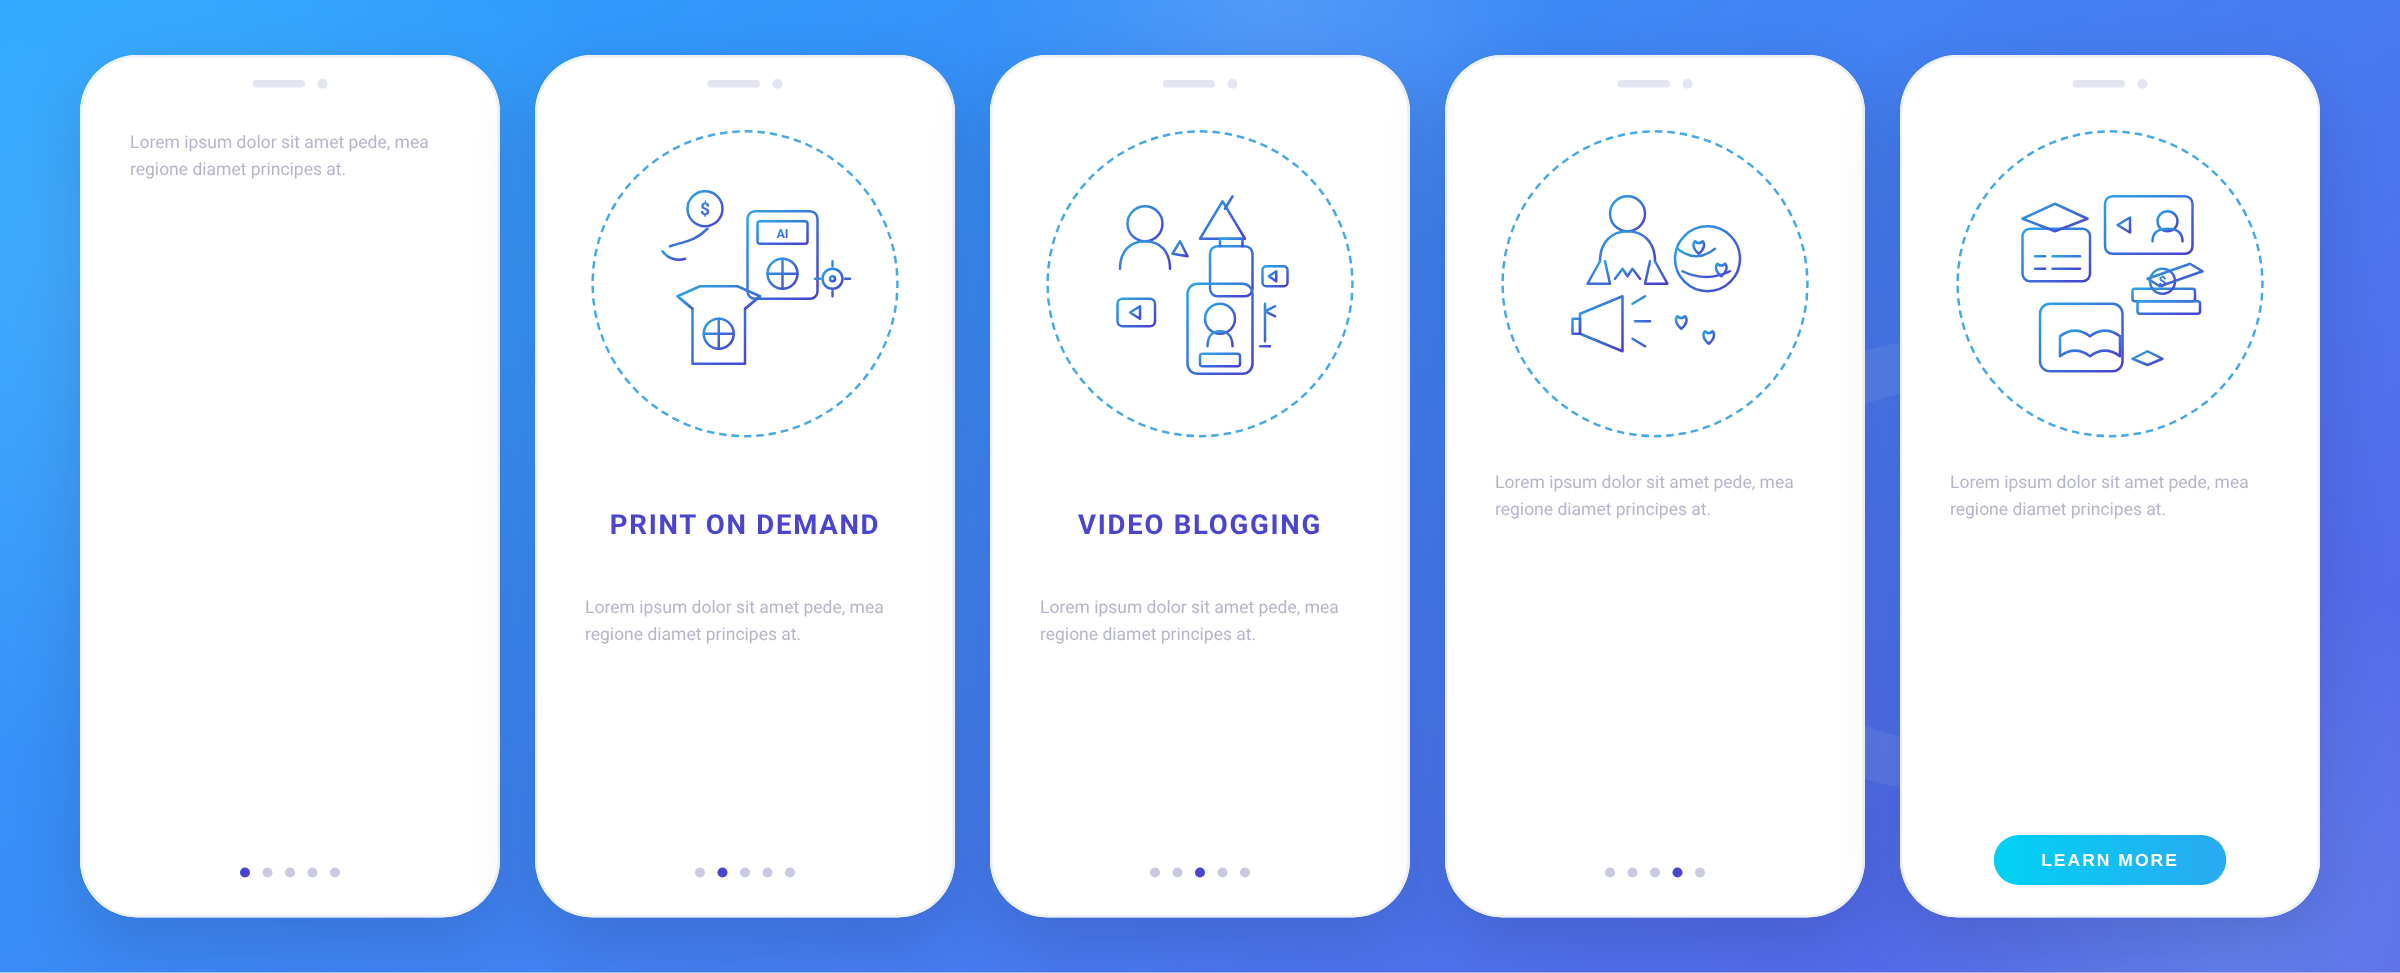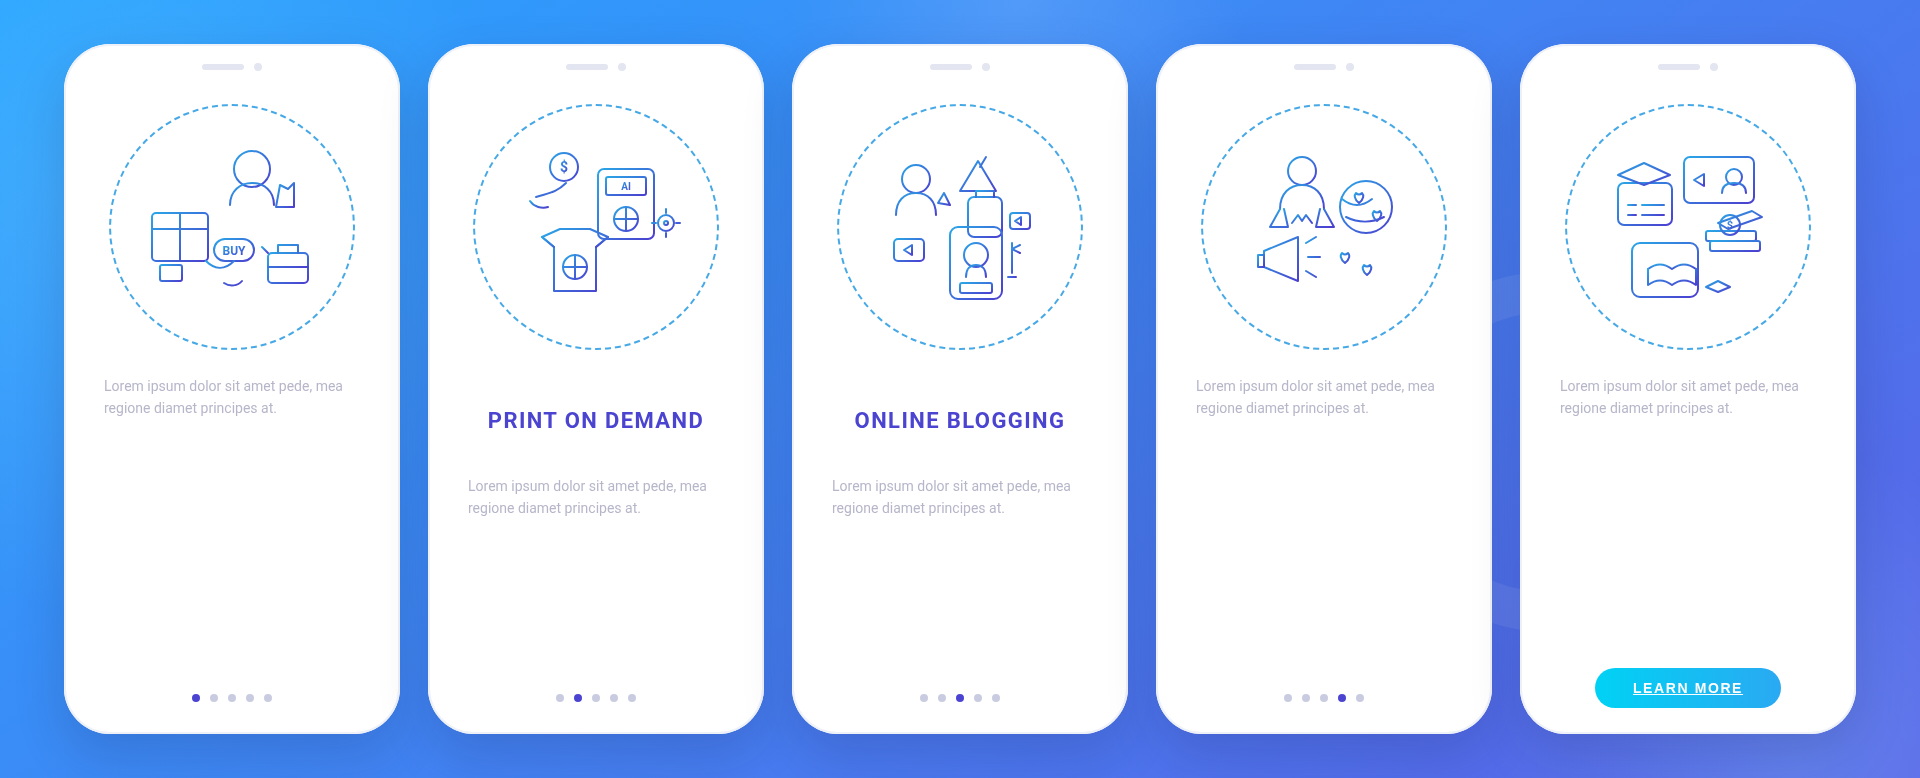--- a/index.html
+++ b/index.html
@@ -104,21 +104,20 @@
   .learn-btn{
     background:linear-gradient(90deg,#00d2f4 0%,#2aa9f2 100%);
     color:#fff;
     border:none;
     border-radius:22px;
     padding:12px 38px;
     font-size:14px;
     font-weight:600;
     letter-spacing:1.6px;
     cursor:pointer;
-    text-decoration:underline;
   }
 
   
   .line{fill:none;stroke:url(#grad);stroke-width:2;stroke-linecap:round;stroke-linejoin:round;}
 </style>
 </head>
 <body>
 
 <svg width="0" height="0" style="position:absolute">
   <defs>
@@ -131,40 +130,20 @@
 
 <div class="blob blob1"></div>
 <div class="blob blob2"></div>
 <div class="blob blob3"></div>
 <div class="blob blob4"></div>
 
 <div class="stage">
 
   <div class="phone">
     <div class="notch"></div>
-    <div class="illus-wrap">
-      <div class="illus-ring"></div>
-      <div class="illus-inner">
-        <svg viewBox="0 0 200 200">
-          <circle class="line" cx="120" cy="42" r="18"></circle>
-          <path class="line" d="M98 78c0-14 10-22 22-22s22 8 22 22"></path>
-          <path class="line" d="M148 58l8 4 6-6v24h-18z"></path>
-          <rect class="line" x="20" y="86" width="56" height="48" rx="4"></rect>
-          <path class="line" d="M20 102h56M48 86v48"></path>
-          <rect class="line" x="28" y="138" width="22" height="16" rx="2"></rect>
-          <path class="line" d="M34 146h10"></path>
-          <rect class="line" x="82" y="112" width="40" height="22" rx="11"></rect>
-          <text x="102" y="128" text-anchor="middle" font-size="12" font-weight="700" fill="url(#grad)">BUY</text>
-          <path class="line" d="M102 134c-10 10-20 8-28 0M92 156c6 4 14 3 18-2"></path>
-          <rect class="line" x="136" y="126" width="40" height="30" rx="4"></rect>
-          <path class="line" d="M136 140h40M146 126v-8h20v8"></path>
-          <path class="line" d="M130 120l6 6"></path>
-        </svg>
-      </div>
-    </div>
     <div class="body">Lorem ipsum dolor sit amet pede, mea regione diamet principes at.</div>
     <div class="dots">
       <span class="dot active"></span>
       <span class="dot"></span>
       <span class="dot"></span>
       <span class="dot"></span>
       <span class="dot"></span>
     </div>
   </div>
 
@@ -223,21 +202,21 @@
           <path class="line" d="M44 123l8-5v10z"></path>
           <rect class="line" x="90" y="100" width="52" height="72" rx="8"></rect>
           <circle class="line" cx="116" cy="128" r="12"></circle>
           <path class="line" d="M106 150c0-8 4-12 10-12s10 4 10 12"></path>
           <rect class="line" x="100" y="156" width="32" height="10" rx="2"></rect>
           <path class="line" d="M152 116v30M148 150h8"></path>
           <path class="line" d="M160 118l-8 4 8 4"></path>
         </svg>
       </div>
     </div>
-    <div class="title">ONLINE BLOGGING</div>
+    <div class="title">VIDEO BLOGGING</div>
     <div class="body">Lorem ipsum dolor sit amet pede, mea regione diamet principes at.</div>
     <div class="dots">
       <span class="dot"></span>
       <span class="dot"></span>
       <span class="dot active"></span>
       <span class="dot"></span>
       <span class="dot"></span>
     </div>
   </div>
 

